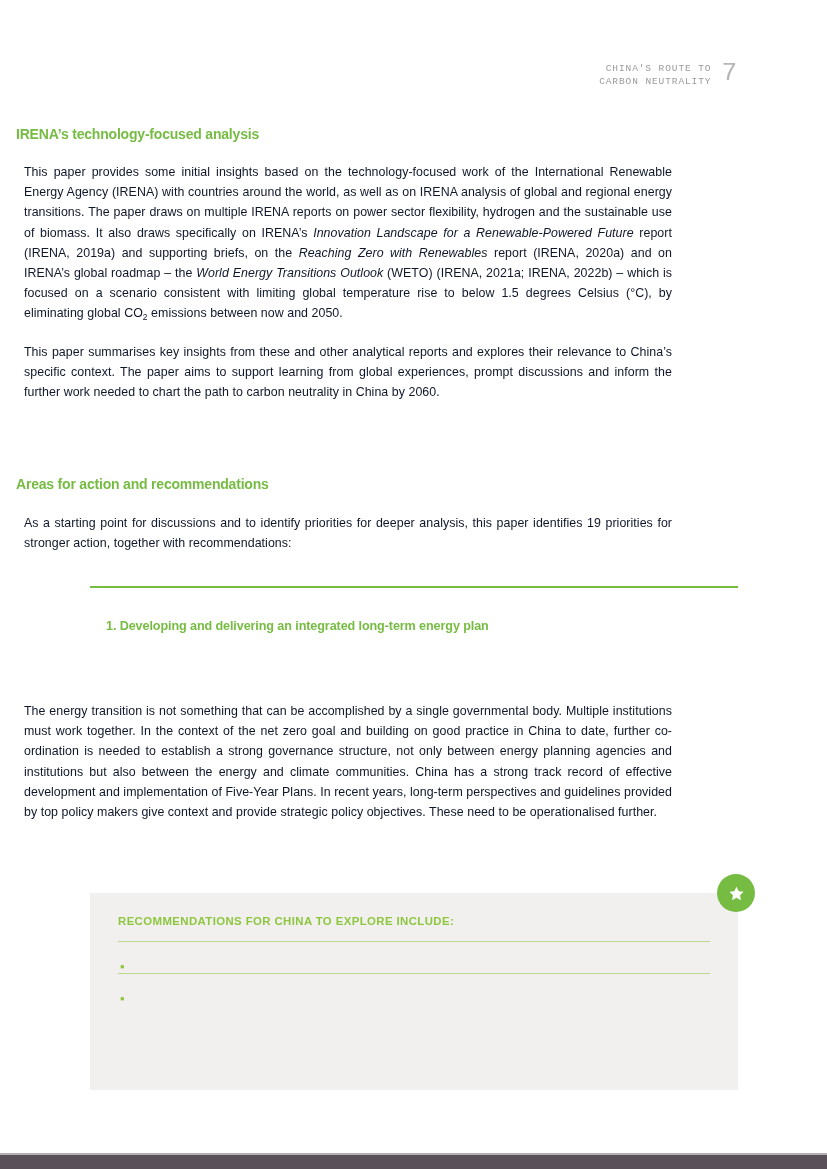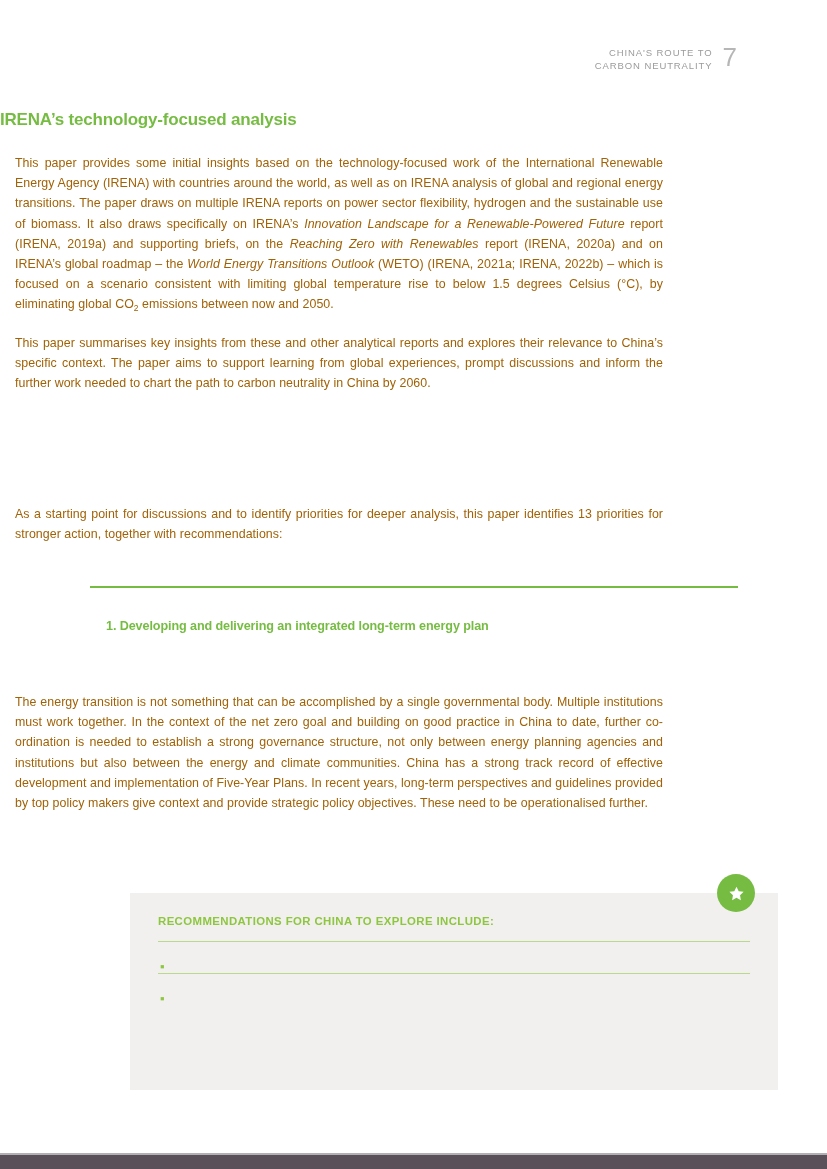--- a/index.html
+++ b/index.html
@@ -16,59 +16,60 @@
     width: 827px;
     height: 1169px;
     background: #ffffff;
     overflow: hidden;
     box-sizing: border-box;
   }
 
   
   .run-head {
     position: absolute;
-    top: 44px;
+    top: 60px;
     right: 90px;
     display: flex;
     align-items: flex-start;
     gap: 10px;
+    font-family: Liberation Mono, monospace;
   }
   .run-head-text {
     text-align: right;
     font-size: 9.5px;
     letter-spacing: 0.9px;
     line-height: 13px;
     color: #9b9b9b;
     text-transform: uppercase;
     font-weight: 400;
     padding-top: 2px;
   }
   .run-head-num {
     font-size: 26px;
     line-height: 26px;
     color: #b6b6b6;
     font-weight: 300;
   }
 
   h1.section-title {
     color: #76bc43;
-    font-size: 17px;
-    font-weight: bold;
-    margin: 0;
+    font-size: 14px;
+    font-weight: bold;
+    margin: 16px;
     letter-spacing: -0.2px;
   }
   h1.title-1 { position: absolute; top: 110px; }
   h1.title-2 { position: absolute; top: 460px; }
 
   p.body {
-    color: #a16207;
+    color: #0f172a;
     font-size: 12.4px;
     line-height: 20.2px;
     text-align: justify;
-    margin: 0;
+    margin: 9px;
     letter-spacing: 0.05px;
     padding-left: 15px;
   }
   p.p1 { position: absolute; top: 153px; width: 648px; }
   p.p2 { position: absolute; top: 333px; width: 648px; }
   p.p3 { position: absolute; top: 504px; width: 648px; }
   p.p4 { position: absolute; top: 635px; width: 648px; }
   p.p5 { position: absolute; top: 692px; width: 648px; }
 
   i { font-style: italic; }
@@ -97,21 +98,20 @@
 
   
   .rec-box {
     position: absolute;
     left: 90px;
     top: 893px;
     width: 648px;
     height: 197px;
     background: #f1f0ee;
     box-sizing: border-box;
-    margin-left: 40px;
   }
   .rec-inner {
     padding: 22px 28px 0 28px;
   }
   .rec-heading {
     color: #8dc63f;
     font-size: 11.4px;
     font-weight: bold;
     letter-spacing: 0.4px;
     text-transform: uppercase;
@@ -196,22 +196,23 @@
     </div>
     <div class="run-head-num">7</div>
   </div>
 
   <h1 class="section-title title-1">IRENA’s technology-focused analysis</h1>
 
   <p class="body p1"><span>This paper provides some initial insights based on the technology-focused work of the International Renewable Energy Agency (IRENA) with countries around the world, as well as on IRENA analysis of global and regional energy transitions. The paper draws on multiple IRENA reports on power sector flexibility, hydrogen and the sustainable use of biomass. It also draws specifically on IRENA’s </span><i>Innovation Landscape for a Renewable-Powered Future</i><span> report (IRENA, 2019a) and supporting briefs, on the </span><i>Reaching Zero with Renewables</i><span> report (IRENA, 2020a) and on IRENA’s global roadmap – the </span><i>World Energy Transitions Outlook</i><span> (WETO) (IRENA, 2021a; IRENA, 2022b) – which is focused on a scenario consistent with limiting global temperature rise to below 1.5 degrees Celsius (°C), by eliminating global CO</span><sub>2</sub><span> emissions between now and 2050.</span></p>
 
   <p class="body p2">This paper summarises key insights from these and other analytical reports and explores their relevance to China’s specific context. The paper aims to support learning from global experiences, prompt discussions and inform the further work needed to chart the path to carbon neutrality in China by 2060.</p>
 
-
-  <p class="body p3">As a starting point for discussions and to identify priorities for deeper analysis, this paper identifies 13 priorities for stronger action, together with recommendations:</p>
+  <h1 class="section-title title-2">Areas for action and recommendations</h1>
+
+  <p class="body p3">As a starting point for discussions and to identify priorities for deeper analysis, this paper identifies 19 priorities for stronger action, together with recommendations:</p>
 
   <div class="priority-rule"></div>
   <h2 class="priority-title">1. Developing and delivering an integrated long-term energy plan</h2>
 
 
   <p class="body p5">The energy transition is not something that can be accomplished by a single governmental body. Multiple institutions must work together. In the context of the net zero goal and building on good practice in China to date, further co-ordination is needed to establish a strong governance structure, not only between energy planning agencies and institutions but also between the energy and climate communities. China has a strong track record of effective development and implementation of Five-Year Plans. In recent years, long-term perspectives and guidelines provided by top policy makers give context and provide strategic policy objectives. These need to be operationalised further.</p>
 
   <div class="rec-box">
     <div class="rec-inner">
       <div class="rec-heading">RECOMMENDATIONS FOR CHINA TO EXPLORE INCLUDE:</div>

